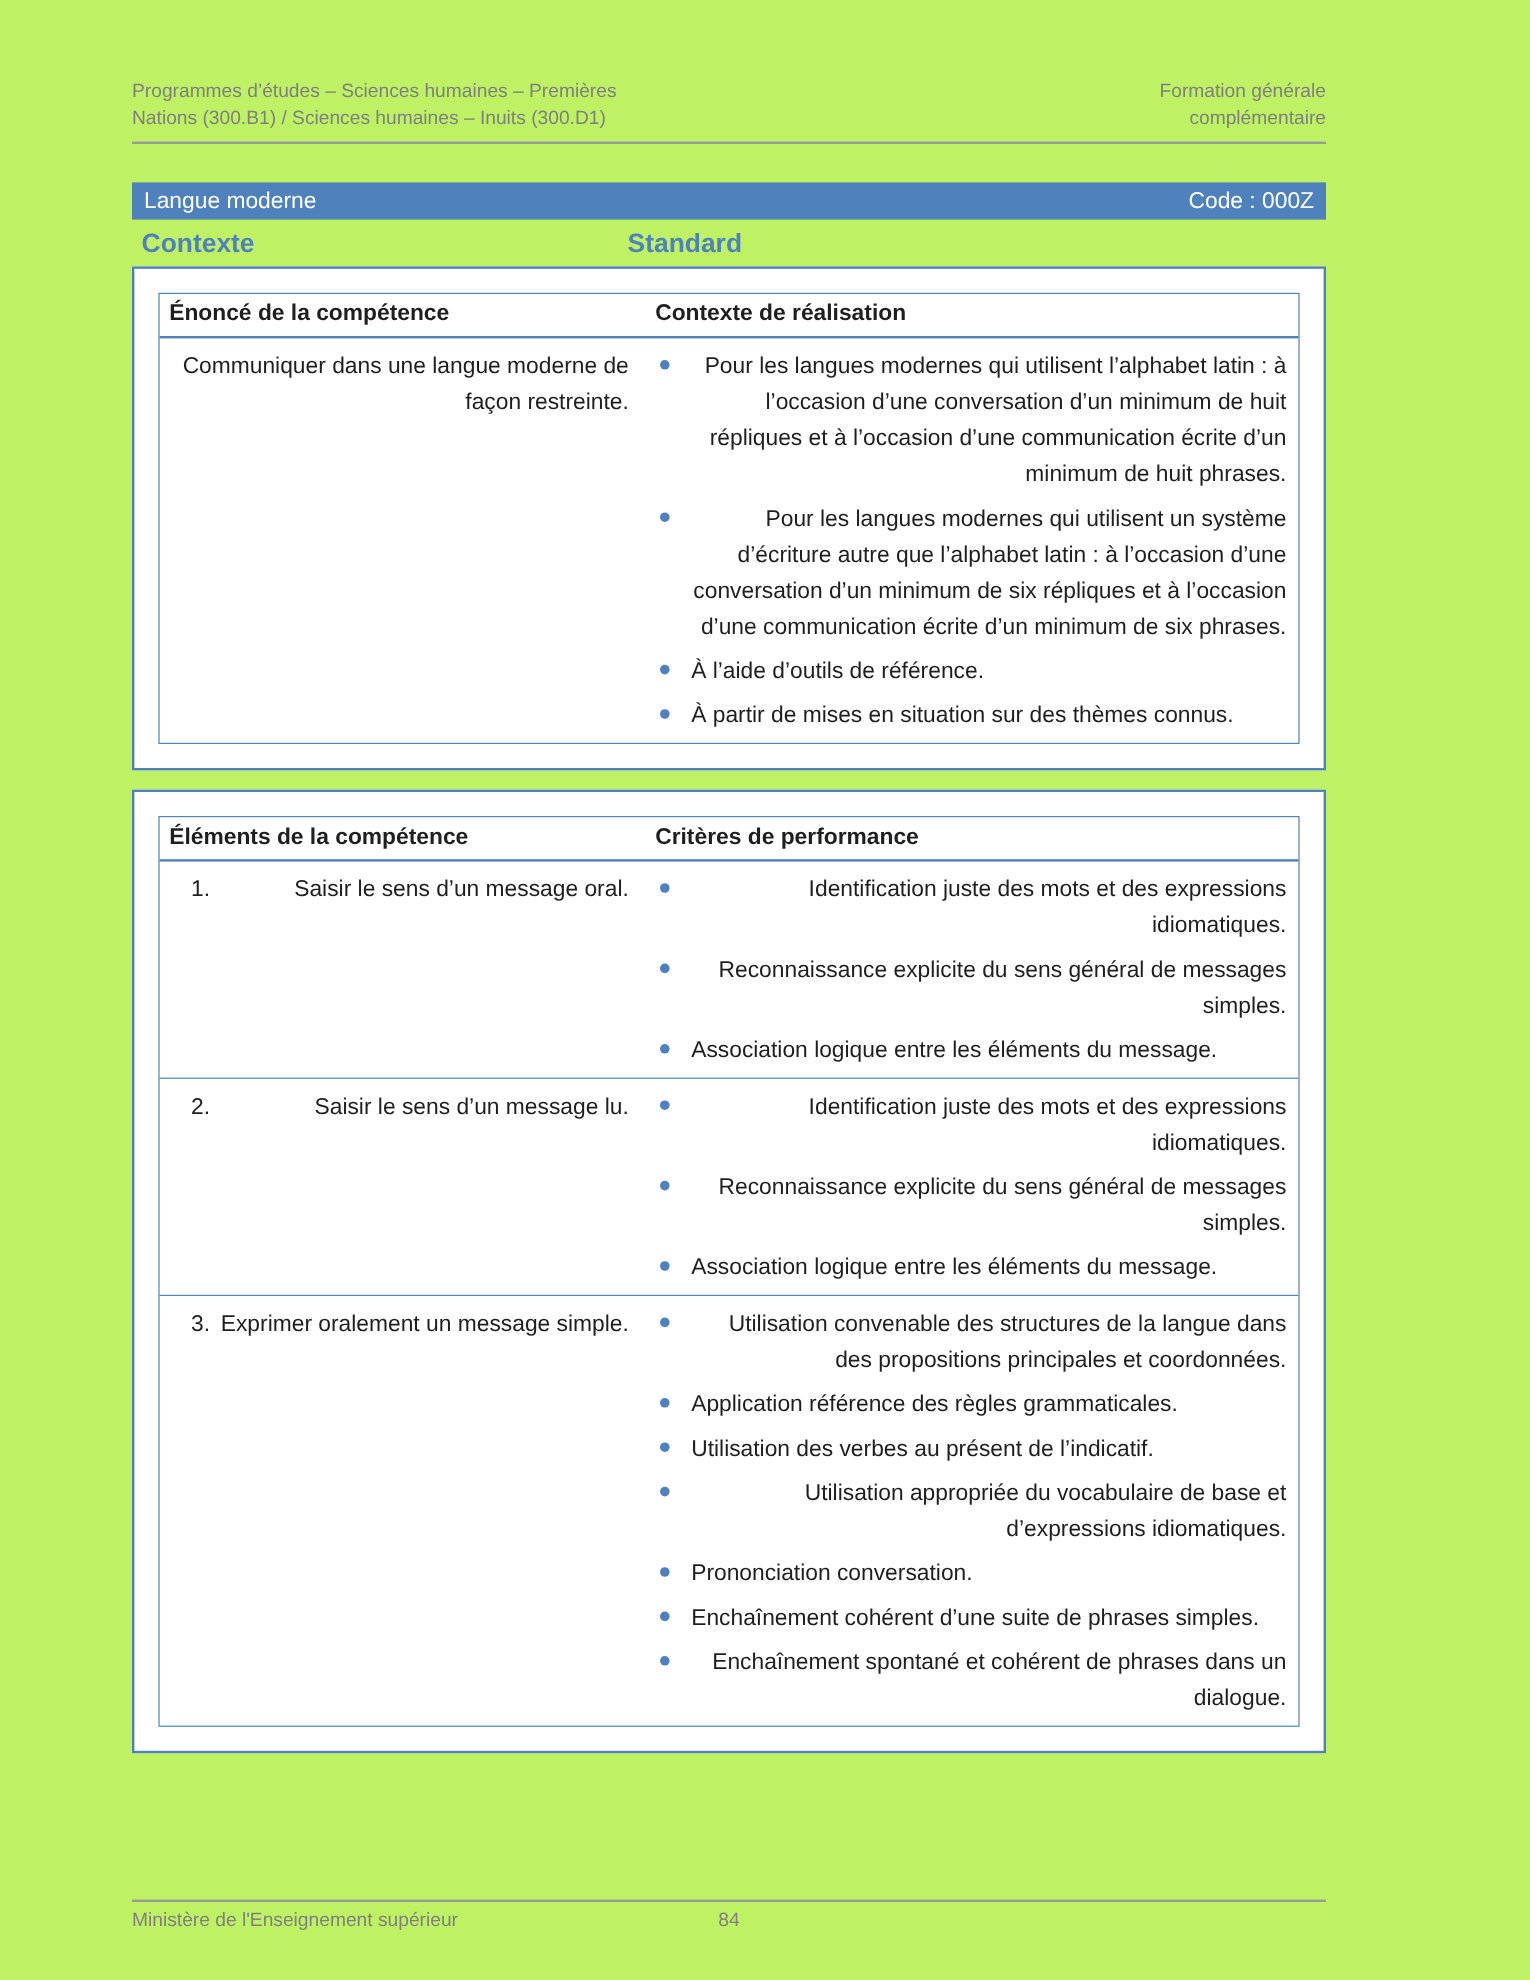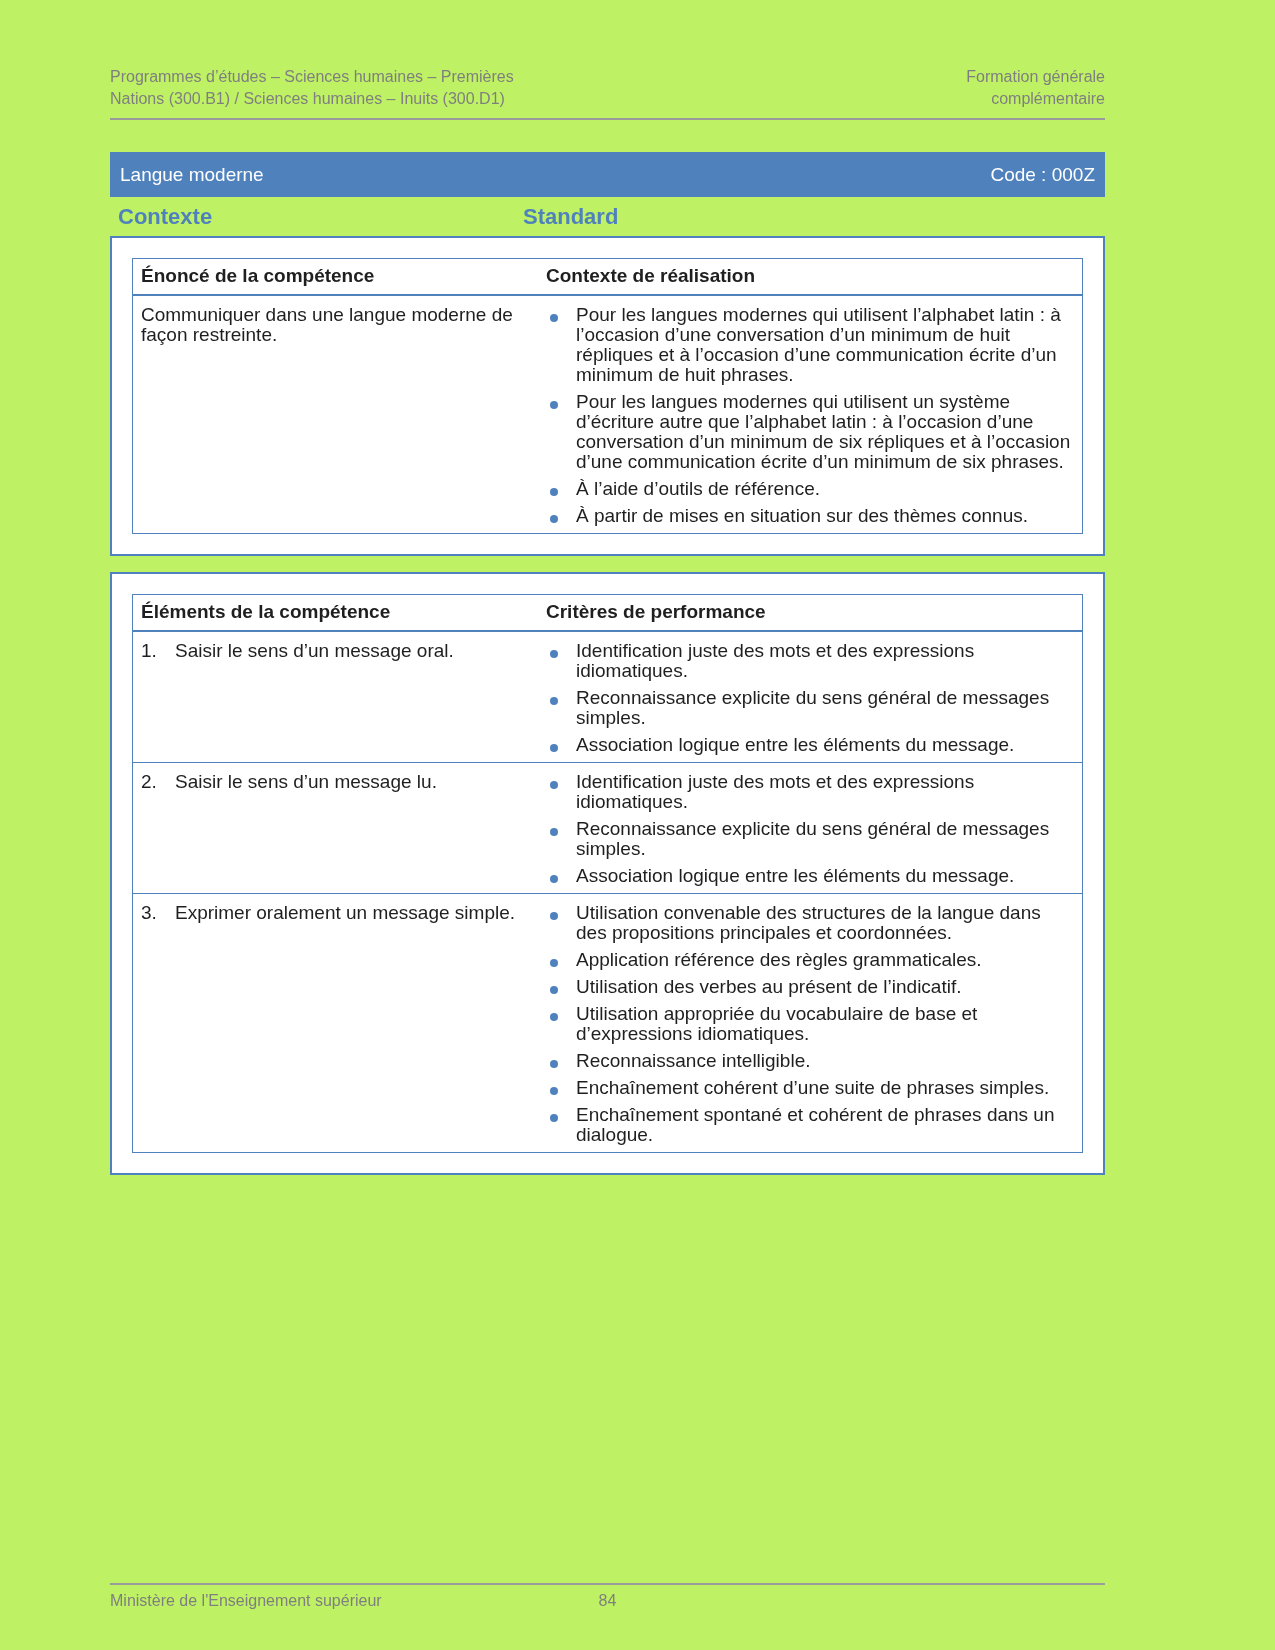--- a/index.html
+++ b/index.html
@@ -22,39 +22,39 @@
   }
   
   .doc-header{display:flex;justify-content:space-between;color:var(--text-gray);font-size:16px;line-height:22px;}
   .doc-header .right{text-align:right;}
   .header-rule{border:none;border-top:2px solid var(--rule-gray);margin-top:8px;}
   
   .banner{
     margin-top:32px;
     background:var(--accent-blue);
     color:#ffffff;
-    height:45px;
+    height:31px;
     display:flex;align-items:center;justify-content:space-between;
     padding:0 10px;
     font-size:19px;
   }
   
   .col-heads{display:grid;grid-template-columns:405px 1fr;padding:7px 0 6px;}
   .col-heads .h{font-weight:bold;color:var(--accent-blue);font-size:22px;padding-left:8px;}
   
   .tbl{border:2px solid var(--accent-blue);background:#fff;padding:20px;}
   .tbl + .tbl{margin-top:16px;}
   .tbl-inner{border:1px solid var(--accent-blue);}
   .tbl-head{
     display:grid;grid-template-columns:405px 1fr;
     border-bottom:2px solid var(--accent-blue);
     font-weight:bold;font-size:19px;
   }
   .tbl-head .cell{padding:6px 8px 7px;}
-  .tbl-row{display:grid;grid-template-columns:405px 1fr;font-size:19px;line-height:20px;}
+  .tbl-row{display:grid;grid-template-columns:405px 1fr;font-size:19px;line-height:30px;text-align:right;}
   .tbl-row + .tbl-row{border-top:1.5px solid var(--accent-blue);}
   .cell-left{padding:9px 14px 9px 8px;}
   .cell-left.numbered{display:grid;grid-template-columns:34px 1fr;align-items:start;}
   .cell-right{padding:9px 10px 5px 0;}
   ul.bullets{list-style:none;}
   ul.bullets li{display:flex;align-items:flex-start;margin-bottom:7px;}
   ul.bullets li:last-child{margin-bottom:2px;}
   .dot{flex:0 0 auto;width:8px;height:8px;border-radius:50%;background:var(--accent-blue);margin:9px 0 0 12px;}
   .li-text{padding-left:18px;}
   
@@ -196,21 +196,21 @@
             <li>
               <span class="dot"></span>
               <span class="li-text">Utilisation des verbes au présent de l’indicatif.</span>
             </li>
             <li>
               <span class="dot"></span>
               <span class="li-text">Utilisation appropriée du vocabulaire de base et d’expressions idiomatiques.</span>
             </li>
             <li>
               <span class="dot"></span>
-              <span class="li-text">Reconnaissance intelligible.</span>
+              <span class="li-text">Prononciation conversation.</span>
             </li>
             <li>
               <span class="dot"></span>
               <span class="li-text">Enchaînement cohérent d’une suite de phrases simples.</span>
             </li>
             <li>
               <span class="dot"></span>
               <span class="li-text">Enchaînement spontané et cohérent de phrases dans un dialogue.</span>
             </li>
           </ul>

